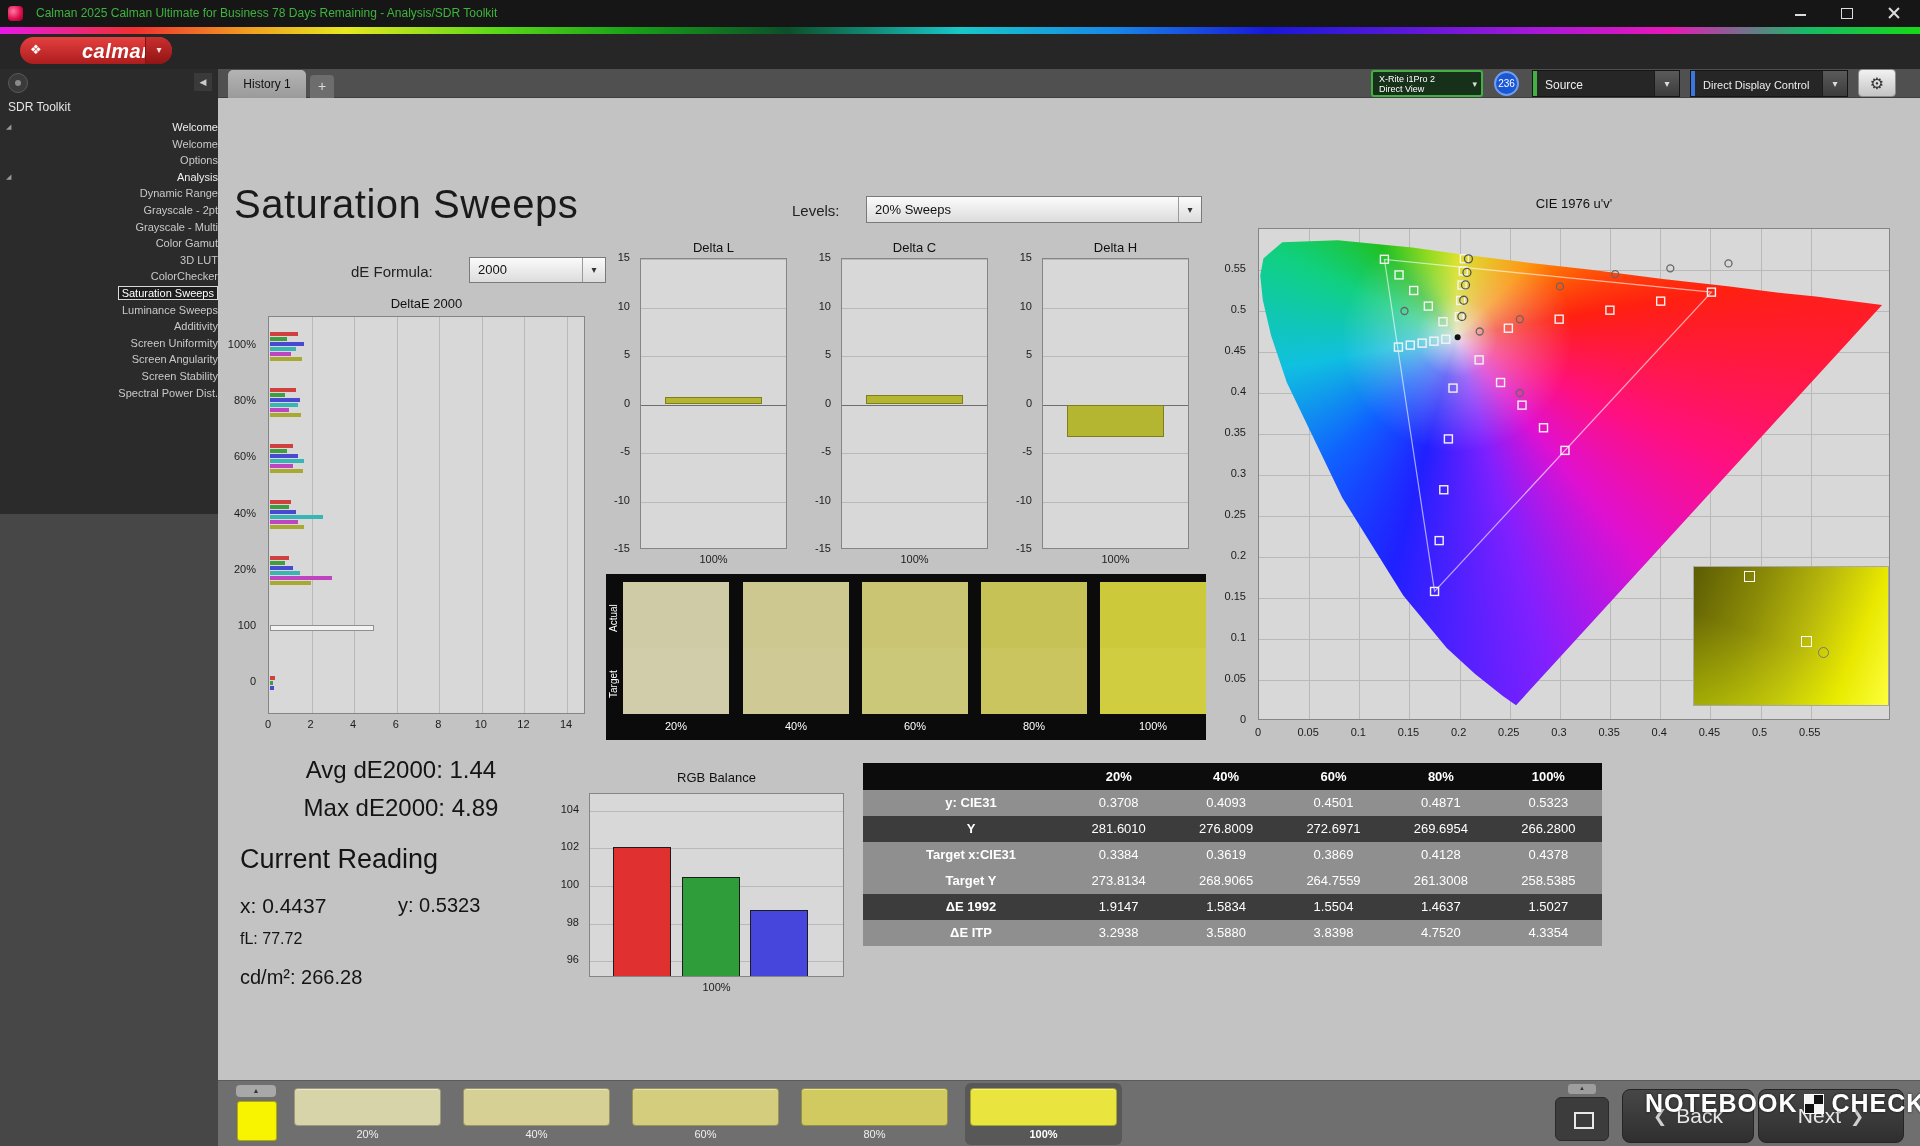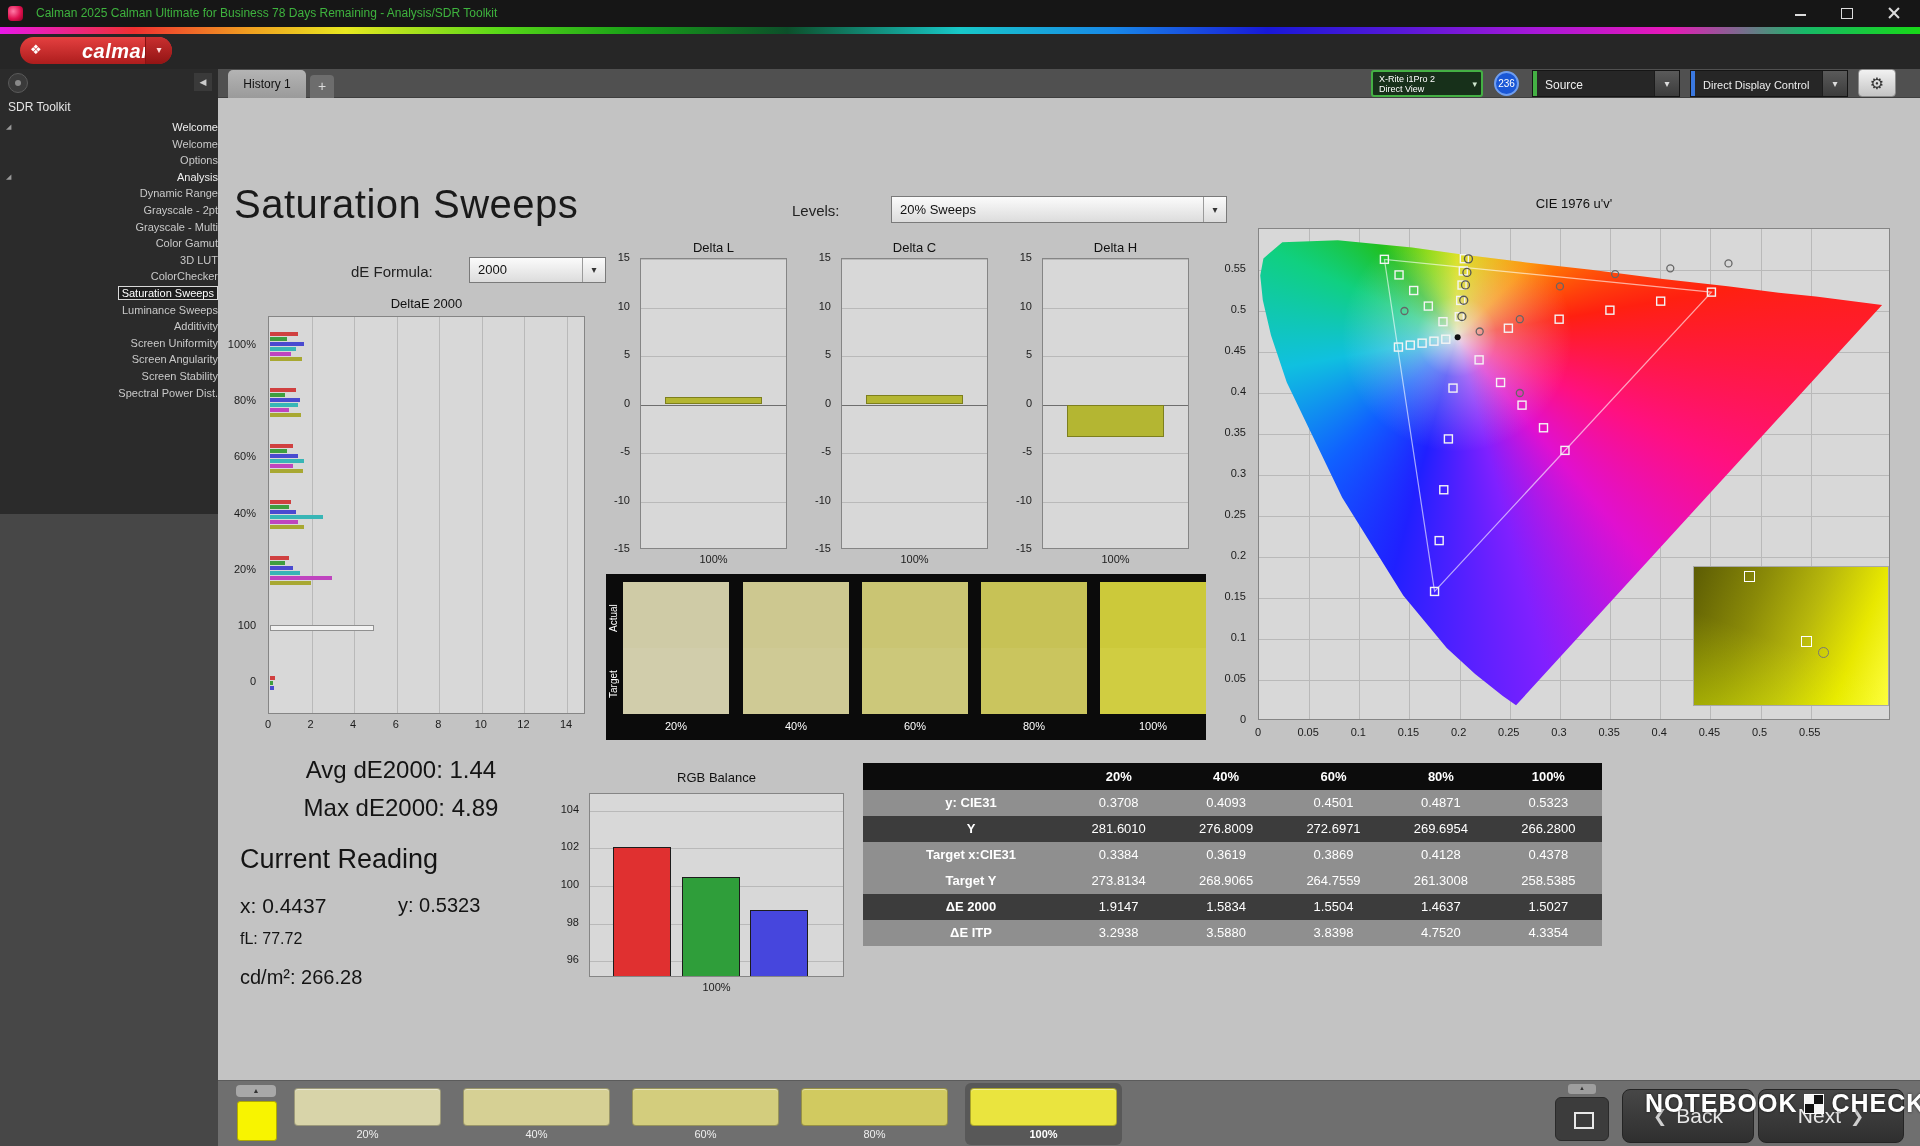--- a/index.html
+++ b/index.html
@@ -70,21 +70,21 @@
   .tree-item{padding-left:38px;}
   .tree-item.sel span{border:1px solid #d8d8d8;background:#1e1e1e;color:#fff;padding:0 3px;}
 
   
   .main-bg{position:absolute;left:218px;top:98px;width:1702px;height:982px;background:#c3c3c3;}
   .page-title{position:absolute;left:234px;top:182px;font-size:40px;color:#1a1a1a;letter-spacing:.5px;}
   .ctl-label{position:absolute;font-size:15px;color:#222;}
   #levels-label{left:792px;top:202px;}
   #formula-label{left:351px;top:263px;}
   .dropdown{position:absolute;background:linear-gradient(#fbfbfb,#dcdcdc);border:1px solid #7a7a7a;box-sizing:border-box;color:#111;font-size:13px;}
-  #levels-dd{left:866px;top:196px;width:336px;height:27px;line-height:25px;padding-left:8px;margin-left:25px;}
+  #levels-dd{left:866px;top:196px;width:336px;height:27px;line-height:25px;padding-left:8px;}
   #formula-dd{left:469px;top:257px;width:137px;height:26px;line-height:24px;padding-left:8px;}
   .dd-caret{position:absolute;right:0;top:0;width:22px;height:100%;border-left:1px solid #9a9a9a;text-align:center;color:#333;font-size:10px;}
 
   
   .plot{position:absolute;background:#d8d8d8;border:1px solid #858585;box-sizing:border-box;overflow:hidden;}
   .vgrid{position:absolute;top:0;bottom:0;width:1px;background:#b9b9b9;}
   .hgrid{position:absolute;left:0;right:0;height:1px;background:#b9b9b9;}
   .hgrid.zero{background:#6e6e6e;}
   .bar{position:absolute;box-sizing:border-box;}
   .ticklab{position:absolute;font-size:11px;color:#1c1c1c;white-space:nowrap;}
@@ -600,21 +600,21 @@
       </div>
       <div class="t-row light">
         <div class="rl">Target Y</div>
         <div class="rv">273.8134</div>
         <div class="rv">268.9065</div>
         <div class="rv">264.7559</div>
         <div class="rv">261.3008</div>
         <div class="rv">258.5385</div>
       </div>
       <div class="t-row dark">
-        <div class="rl">ΔE 2000</div>
+        <div class="rl">ΔE 1992</div>
         <div class="rv">1.9147</div>
         <div class="rv">1.5834</div>
         <div class="rv">1.5504</div>
         <div class="rv">1.4637</div>
         <div class="rv">1.5027</div>
       </div>
       <div class="t-row light">
         <div class="rl">ΔE ITP</div>
         <div class="rv">3.2938</div>
         <div class="rv">3.5880</div>

